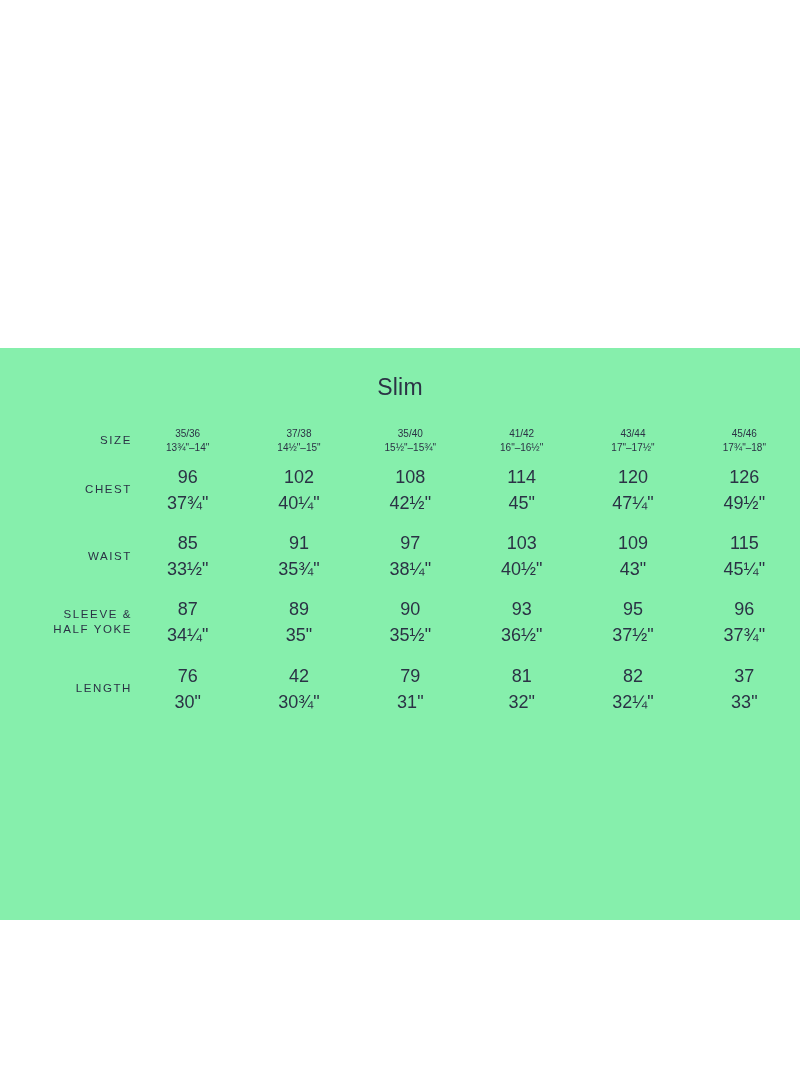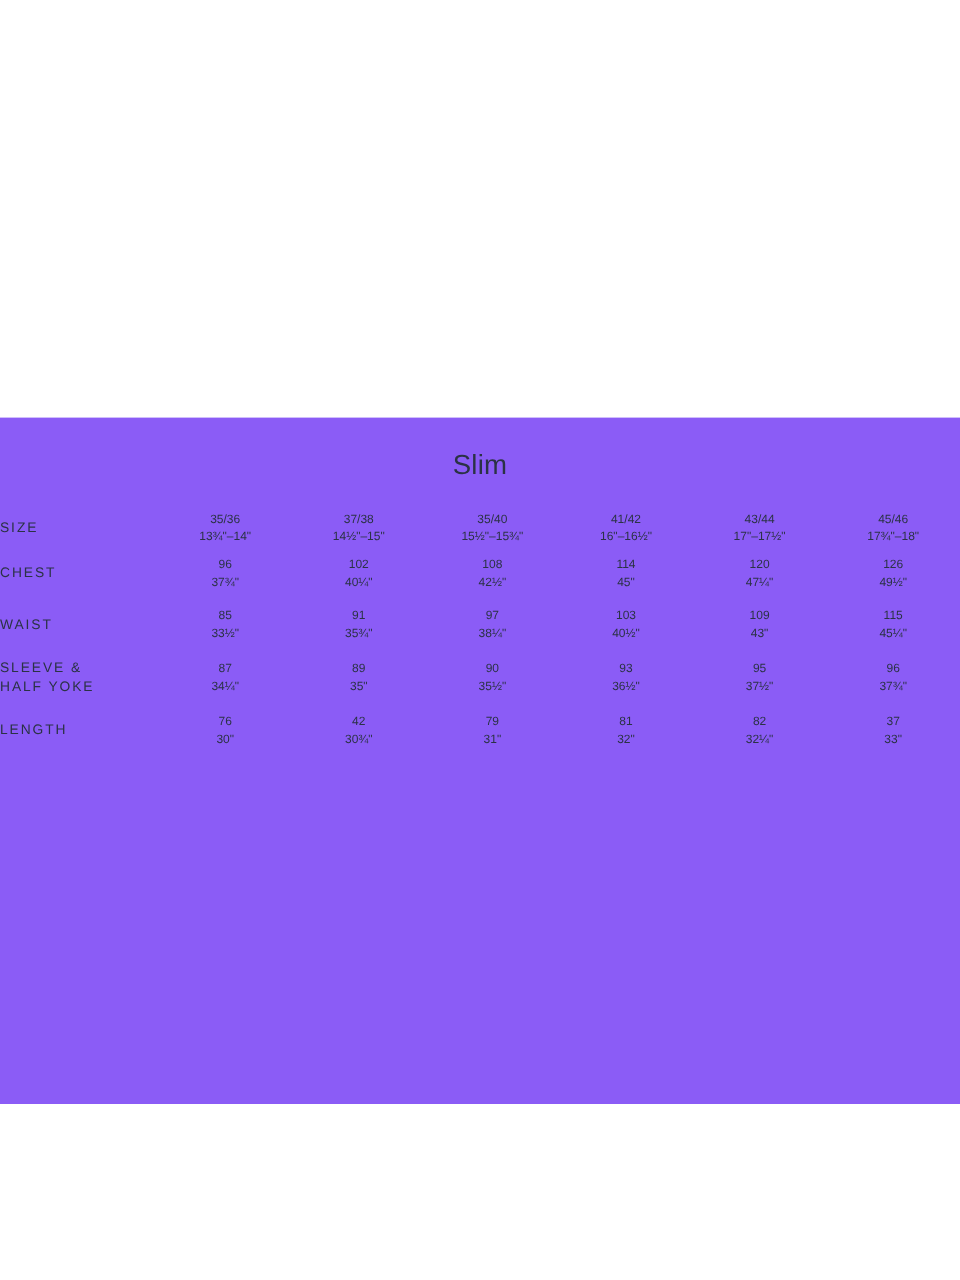--- a/index.html
+++ b/index.html
@@ -14,21 +14,21 @@
     color: #2b3245;
     position: relative;
     overflow: hidden;
   }
   .panel {
     position: absolute;
     left: 0;
     top: 348px;
     width: 800px;
     height: 572px;
-    background: #8b5cf6;
+    background: #86efac;
   }
   .chart-title {
     text-align: center;
     font-size: 23px;
     font-weight: normal;
     color: #2b3245;
     letter-spacing: 0.2px;
     margin: 26px 0 0 0;
     padding: 0;
   }
@@ -37,31 +37,31 @@
     border-collapse: collapse;
     margin-top: 24px;
     table-layout: fixed;
   }
   table.size-table td {
     vertical-align: middle;
     padding: 0;
   }
   .rowlabel {
     width: 132px;
-    text-align: left;
+    text-align: right;
     padding-right: 12px;
     font-size: 11.5px;
     letter-spacing: 1.6px;
     color: #2b3245;
     line-height: 1.35;
     white-space: pre-line;
   }
   .cell {
     text-align: center;
-    font-size: 10px;
+    font-size: 18px;
     line-height: 1.45;
     color: #2b3245;
   }
   .cell .cm {
     display: block;
   }
   .cell .inch {
     display: block;
   }
   

